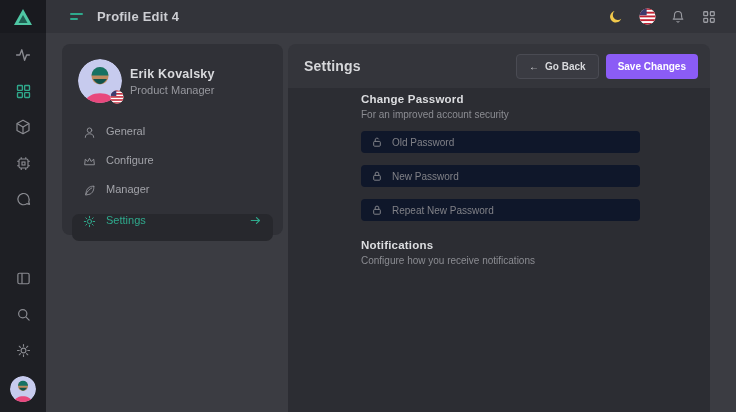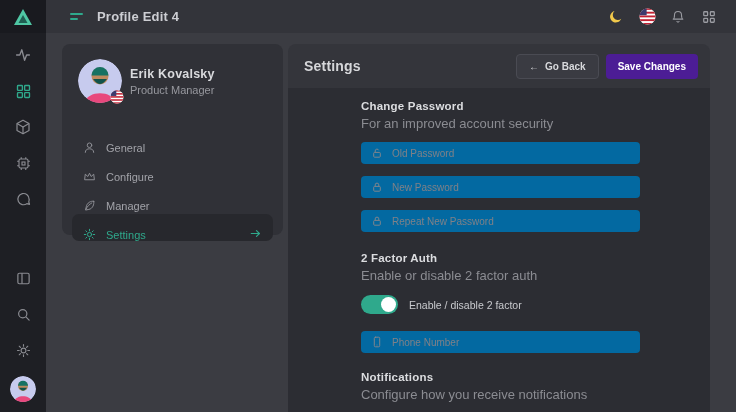--- a/index.html
+++ b/index.html
@@ -34,50 +34,50 @@
   
   .menu-card { position:absolute; left:16px; top:11px; width:221px; height:191px;
     background:#303137; border-radius:8px; padding:13px 10px 0 10px; }
   .profile-row { display:flex; align-items:center; gap:8px; padding:2px 6px 0 6px; }
   .profile-avatar { position:relative; width:44px; height:44px; flex-shrink:0; }
   .profile-avatar .ava { width:44px; height:44px; border-radius:50%; overflow:hidden; display:block; }
   .flag-badge { position:absolute; right:-2px; bottom:-1px; width:14px; height:14px; border-radius:50%; overflow:hidden; }
   .profile-name { color:#d9dadd; font-size:12.5px; font-weight:bold; letter-spacing:.2px; }
   .profile-role { color:#97989e; font-size:11px; margin-top:3px; }
   .menu-list { margin-top:22px; display:flex; flex-direction:column; }
-  .menu-item { height:29px; display:flex; align-items:flex-end; gap:10px; padding:0 10px;
+  .menu-item { height:29px; display:flex; align-items:flex-start; gap:10px; padding:0 10px;
     color:#a2a3a9; font-size:11px; border-radius:7px; cursor:pointer; }
   .menu-item .mi-icon { width:14px; height:14px; display:flex; align-items:center; justify-content:center; color:#8f9096; }
   .menu-item.active { background:#27282d; color:#2fa98c; height:27px; margin-top:2px; }
   .menu-item.active .mi-icon { color:#2fa98c; }
   .menu-item .mi-arrow { margin-left:auto; width:14px; height:14px; color:#2fa98c; display:none; }
   .menu-item.active .mi-arrow { display:flex; }
 
   
   .settings-panel { position:absolute; left:242px; top:11px; width:422px; height:368px;
     border-radius:8px 8px 0 0; overflow:hidden; display:flex; flex-direction:column; }
   .panel-header { height:44px; background:#34353b; display:flex; align-items:center; padding:0 12px 0 16px; flex-shrink:0; }
   .panel-title { color:#d6d7da; font-size:14px; font-weight:bold; letter-spacing:.2px; }
   .panel-subtitle { color:#8b8c92; font-size:9.5px; margin-top:3px; }
   .panel-actions { margin-left:auto; display:flex; gap:7px; }
   .btn { height:25px; border-radius:4px; font-size:10px; font-weight:bold; display:flex;
     align-items:center; justify-content:center; padding:0 12px; cursor:pointer; border:none;
     font-family:"Liberation Sans", sans-serif; }
   .btn-ghost { background:#3a3b42; color:#d8d9dc; border:1px solid #4a4b53; gap:6px; }
-  .btn-primary { background:#4c1d95; color:#ffffff; }
+  .btn-primary { background:#8b5cf6; color:#ffffff; }
 
   .panel-body { flex:1; background:#2c2d33; overflow:hidden; }
   .form-col { width:279px; margin-left:73px; }
   .sec-title { color:#dcdde0; font-size:11.5px; font-weight:bold; letter-spacing:.2px; }
-  .sec-sub { color:#8b8c92; font-size:13px; margin-top:4px; }
-  .sec-change-password { margin-top:12px; }
+  .sec-sub { color:#8b8c92; font-size:10px; margin-top:4px; }
+  .sec-change-password { margin-top:5px; }
   .sec-two-factor { margin-top:20px; }
   .sec-notifications { margin-top:18px; }
 
-  .field { height:22px; background:#0369a1; border-radius:4px; display:flex; align-items:center;
+  .field { height:22px; background:#0f172a; border-radius:4px; display:flex; align-items:center;
     gap:9px; padding:0 10px; }
   .fields-list { margin-top:11px; display:flex; flex-direction:column; gap:12px; }
   .field .f-icon { width:12px; height:12px; color:#85868c; display:flex; align-items:center; justify-content:center; flex-shrink:0; }
   .field input { flex:1; background:transparent; border:none; outline:none; color:#c9cace;
     font-size:10px; font-family:"Liberation Sans", sans-serif; }
   .field input::placeholder { color:#808187; }
 
   .toggle-row { margin-top:12px; display:flex; align-items:center; gap:11px; }
   .toggle { position:relative; width:37px; height:19px; border-radius:10px; background:#2fa98c; cursor:pointer; flex-shrink:0; }
   .toggle::after { content:""; position:absolute; top:2px; right:2px; width:15px; height:15px;
@@ -341,37 +341,20 @@
                     <svg width="12" height="12" viewBox="0 0 20 20" fill="none" stroke="currentColor" stroke-width="1.6">
                         <rect x="4.5" y="9" width="11" height="8" rx="1.5"></rect>
                         <path d="M7 9 V6.5 a3 3 0 0 1 6 0 V9"></path>
                       </svg>
                   </span>
                   <input type="password" placeholder="Repeat New Password" style="">
                 </div>
               </div>
             </div>
 
-            <div class="sec-two-factor">
-              <div class="sec-title">2 Factor Auth</div>
-              <div class="sec-sub">Enable or disable 2 factor auth</div>
-              <div class="toggle-row">
-                <div class="toggle"></div>
-                <div class="toggle-label">Enable / disable 2 factor</div>
-              </div>
-              <div class="field phone-field">
-                <span class="f-icon">
-                  <svg width="12" height="12" viewBox="0 0 20 20" fill="none" stroke="currentColor" stroke-width="1.6" stroke-linecap="round">
-                      <rect x="5.5" y="2" width="9" height="16" rx="2"></rect>
-                      <line x1="10" y1="15" x2="10" y2="15.01"></line>
-                    </svg>
-                </span>
-                <input type="text" placeholder="Phone Number" style="">
-              </div>
-            </div>
 
             <div class="sec-notifications">
               <div class="sec-title">Notifications</div>
               <div class="sec-sub">Configure how you receive notifications</div>
             </div>
 
           </div>
         </div>
       </section>
 

